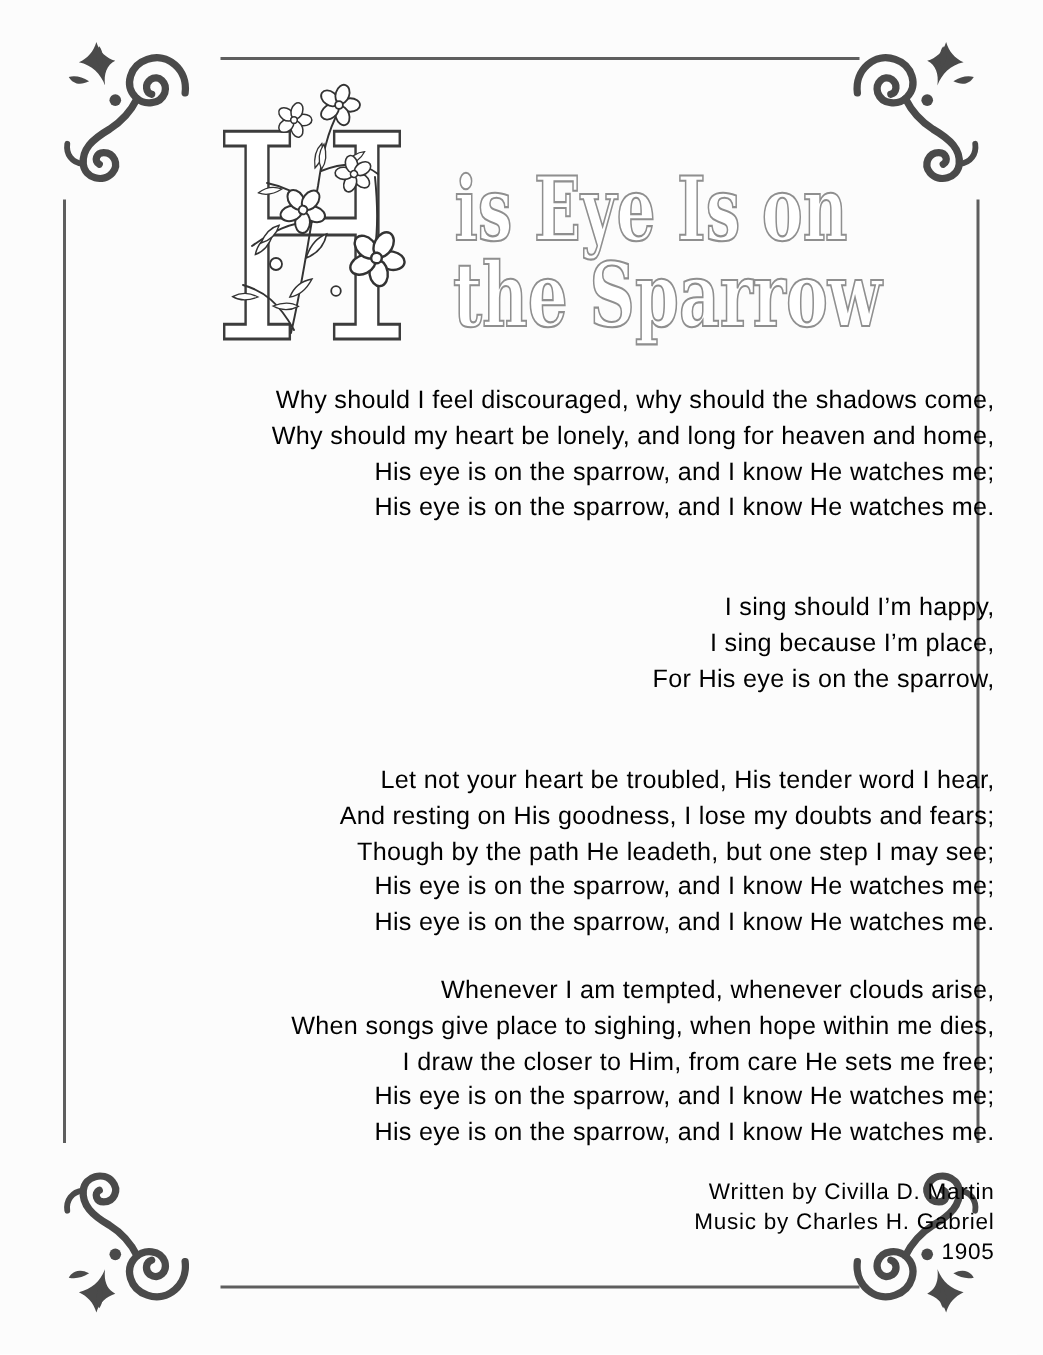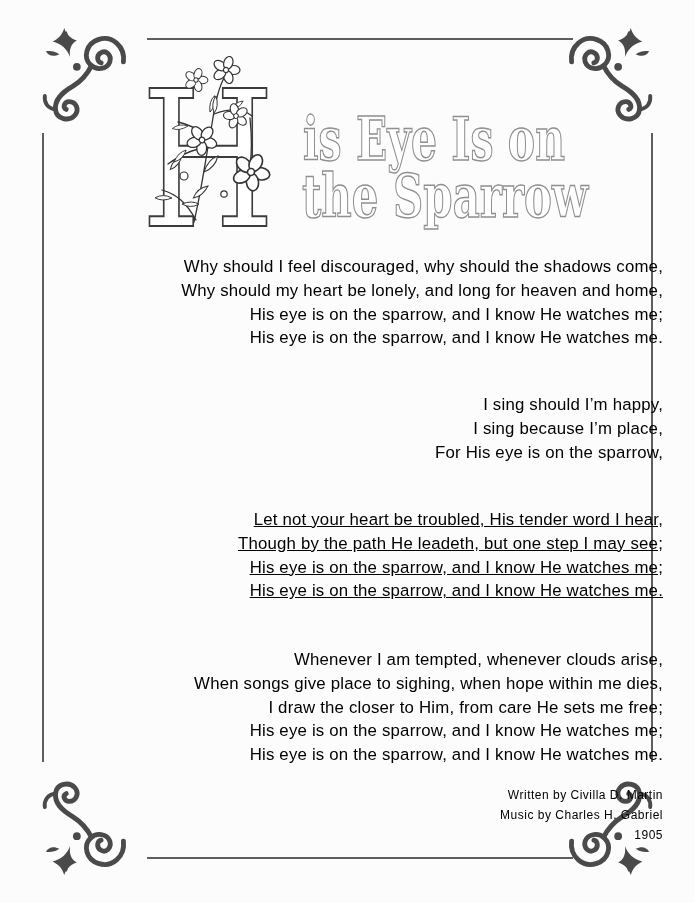--- a/index.html
+++ b/index.html
@@ -39,23 +39,23 @@
     stroke-width: 1.4px;
   }
   
   .stanza, .credits {
     position: absolute; left: 64px; width: 599px;
     text-align: right; color: #000000;
   }
   .stanza { font-size: 16.8px; line-height: 23.8px; letter-spacing: 0.2px; }
   .stanza-1 { top: 255px; }
   .stanza-2 { top: 393px; }
-  .stanza-3 { top: 508px; text-decoration: underline; }
+  .stanza-3 { top: 508px; }
   .stanza-4 { top: 648px; }
-  .credits  { top: 785px; font-size: 12px; line-height: 20px; letter-spacing: 0.5px; }
+  .credits  { top: 785px; font-size: 15px; line-height: 20px; letter-spacing: 0.5px; }
 </style>
 </head>
 <body>
 
 <div class="page">
 
   <div class="frame-line frame-top"></div>
   <div class="frame-line frame-bottom"></div>
   <div class="frame-line frame-left"></div>
   <div class="frame-line frame-right"></div>
@@ -182,20 +182,21 @@
   </div>
 
   <div class="stanza stanza-2">
     <div>I sing should I’m happy,</div>
     <div>I sing because I’m place,</div>
     <div>For His eye is on the sparrow,</div>
   </div>
 
   <div class="stanza stanza-3">
     <div>Let not your heart be troubled, His tender word I hear,</div>
+    <div>And resting on His goodness, I lose my doubts and fears;</div>
     <div>Though by the path He leadeth, but one step I may see;</div>
     <div>His eye is on the sparrow, and I know He watches me;</div>
     <div>His eye is on the sparrow, and I know He watches me.</div>
   </div>
 
   <div class="stanza stanza-4">
     <div>Whenever I am tempted, whenever clouds arise,</div>
     <div>When songs give place to sighing, when hope within me dies,</div>
     <div>I draw the closer to Him, from care He sets me free;</div>
     <div>His eye is on the sparrow, and I know He watches me;</div>

